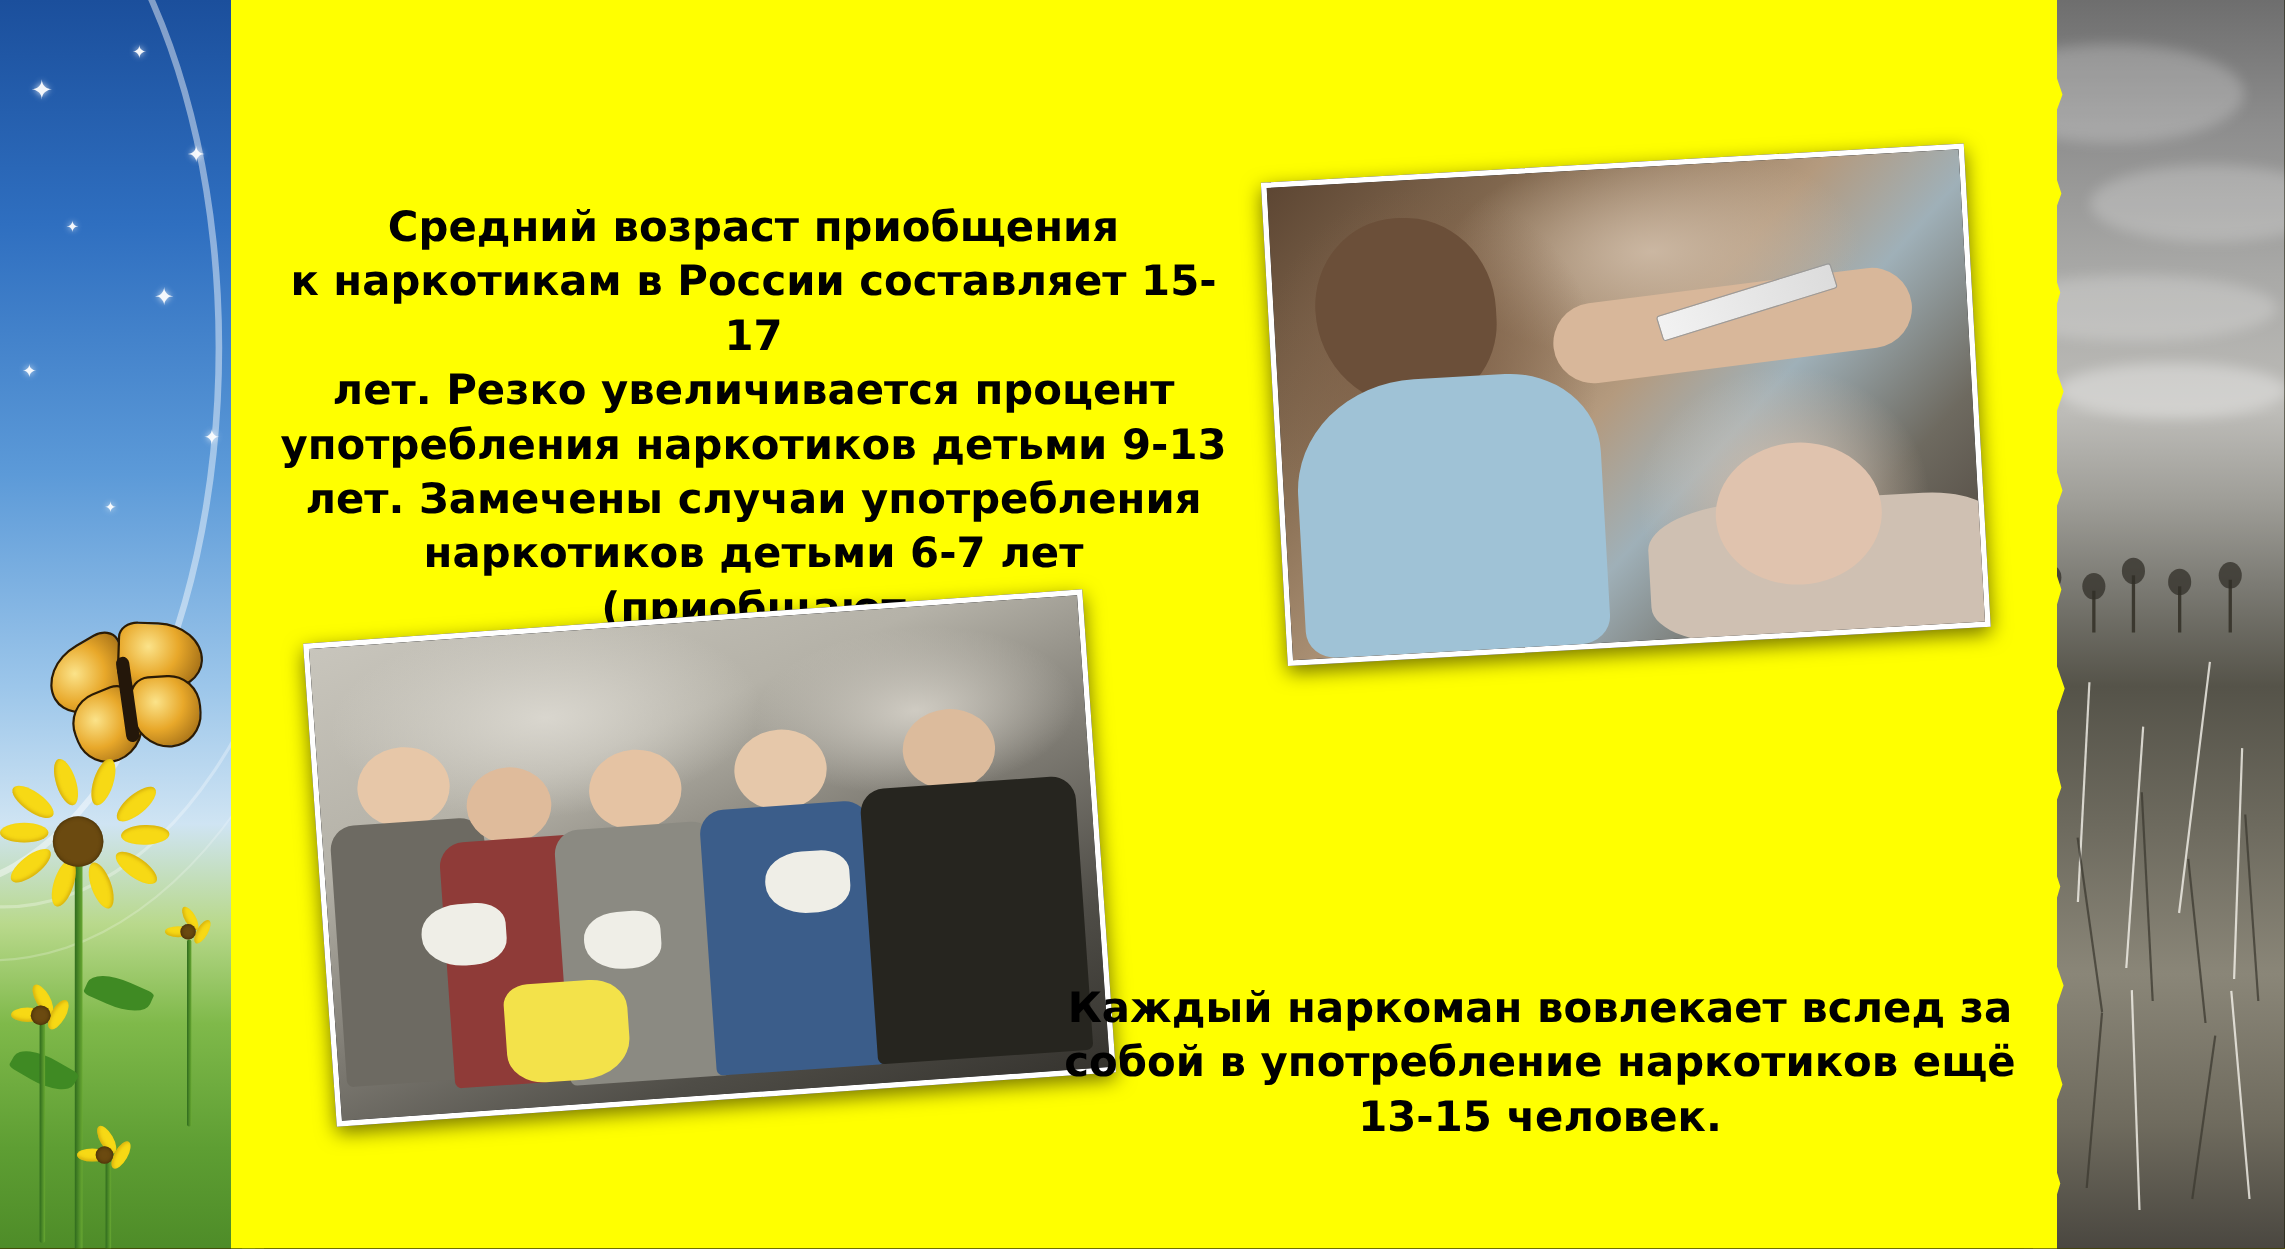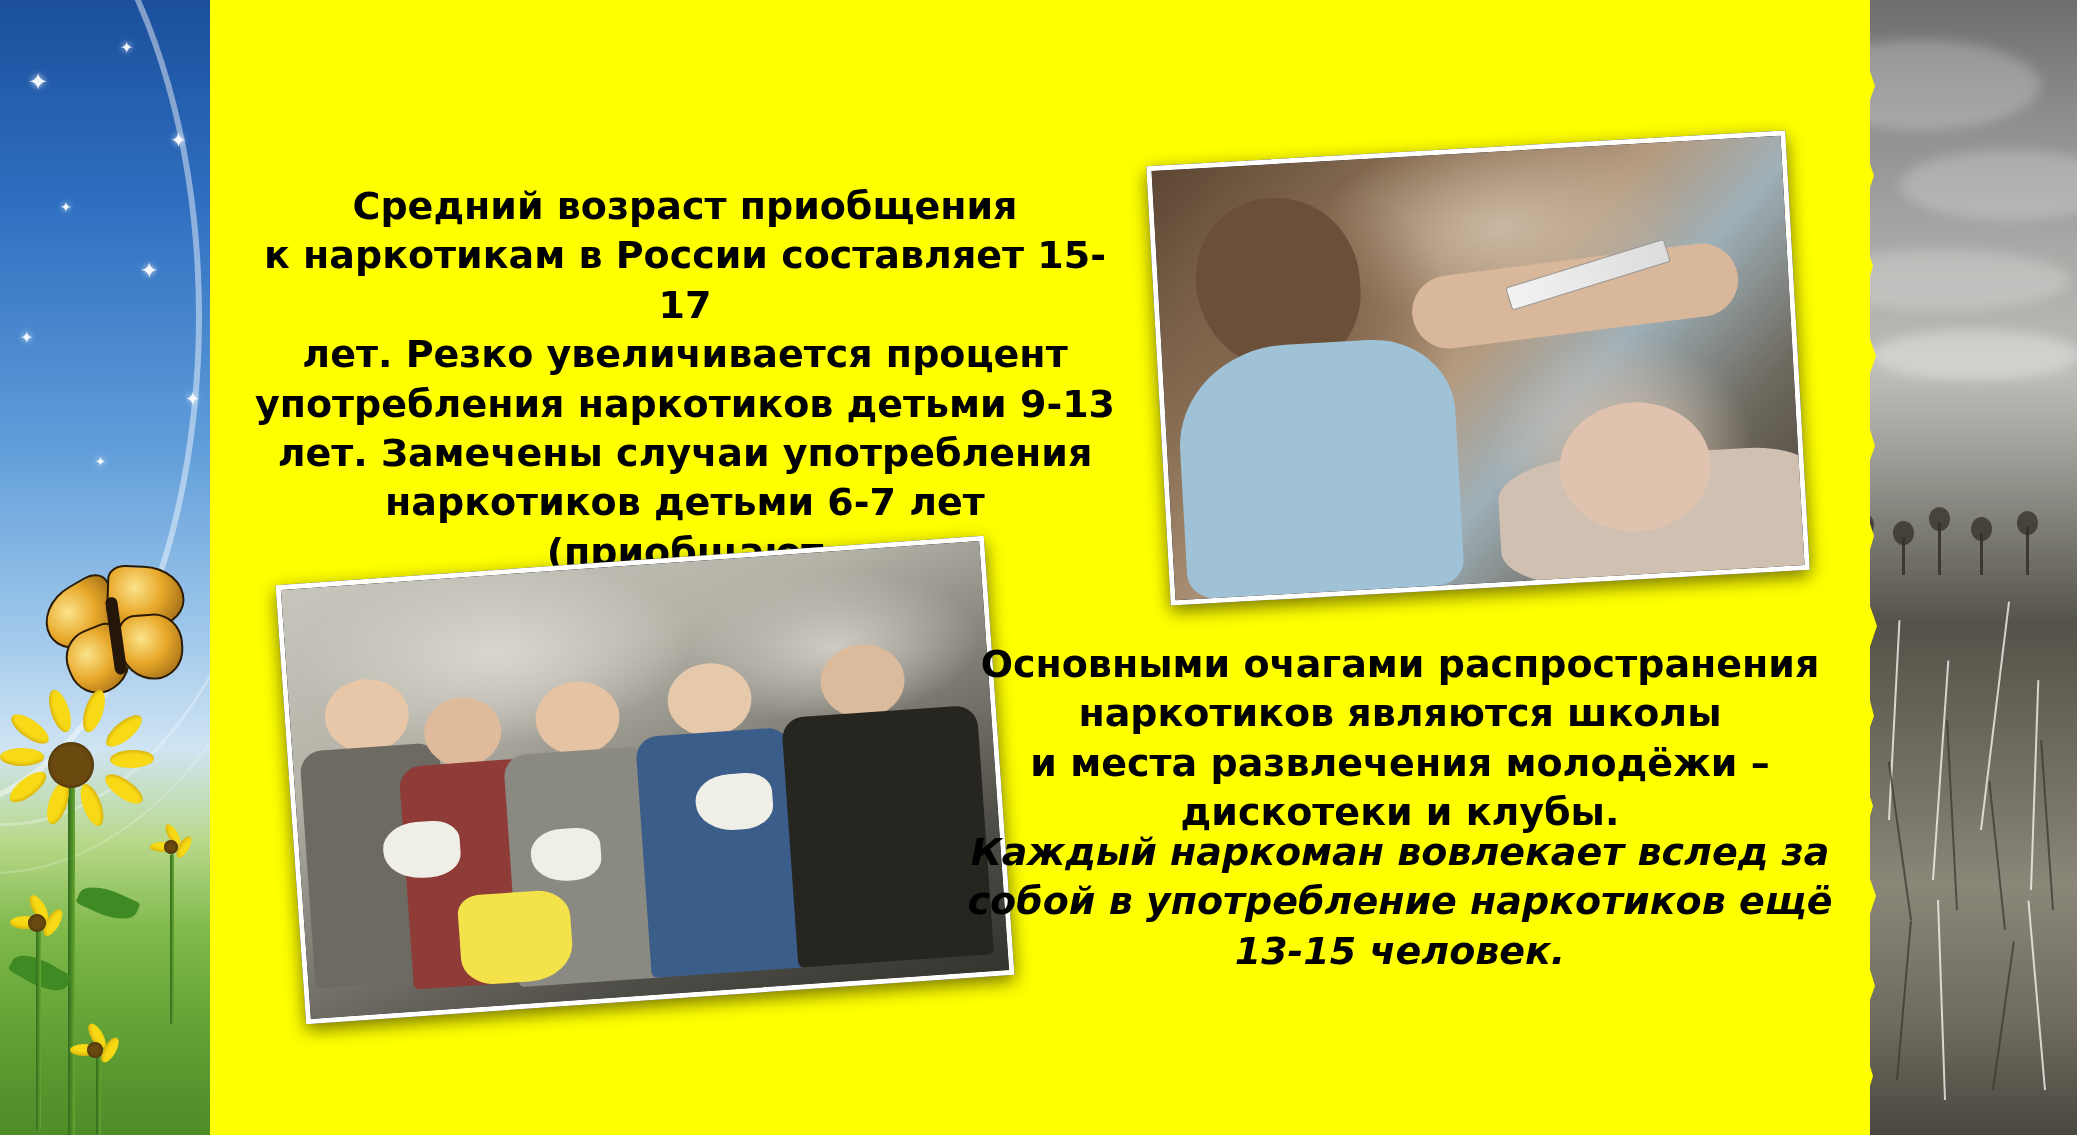--- a/index.html
+++ b/index.html
@@ -199,21 +199,21 @@
     color: #000000;
     font-family: "DejaVu Sans", sans-serif;
     font-weight: bold;
     font-size: 38px;
     line-height: 1.30;
     text-align: center;
     white-space: pre-line;
   }
   .para-1 { left: 245px; top: 182px;  width: 880px; }
   .para-2 { left: 960px; top: 640px;  width: 880px; }
-  .para-3 { left: 960px; top: 828px;  width: 880px; font-style: italic; }
+  .para-3 { left: 960px; top: 892px;  width: 880px; }
 
   
   .photo {
     position: absolute;
     background: #2a2a2a;
     border: 5px solid #ffffff;
     box-shadow: 0 6px 18px rgba(0,0,0,0.55);
     overflow: hidden;
   }
   .photo .ph-inner {
@@ -409,22 +409,18 @@
       <div class="grp-head" style="left:76%; top:22%; width:12%; height:17%; background:#dcbb9c;"></div>
       <div class="grp-body" style="left:70%; top:38%; width:28%; height:58%; background:#26251f;"></div>
 
       <div class="grp-bag2" style="left:12%; top:56%; width:11%; height:13%;"></div>
       <div class="grp-bag2" style="left:33%; top:60%; width:10%; height:12%;"></div>
       <div class="grp-bag2" style="left:57%; top:50%; width:11%; height:13%;"></div>
       <div class="grp-bag" style="left:22%; top:74%; width:16%; height:21%;"></div>
     </div>
   </div>
 
-  <div class="para para-2">Основными очагами распространения
-наркотиков являются школы
-и места развлечения молодёжи –
-дискотеки и клубы.</div>
 
   <div class="para para-3">Каждый наркоман вовлекает вслед за
 собой в употребление наркотиков ещё
 13-15 человек.</div>
 
 </div>
 
 </body></html>

